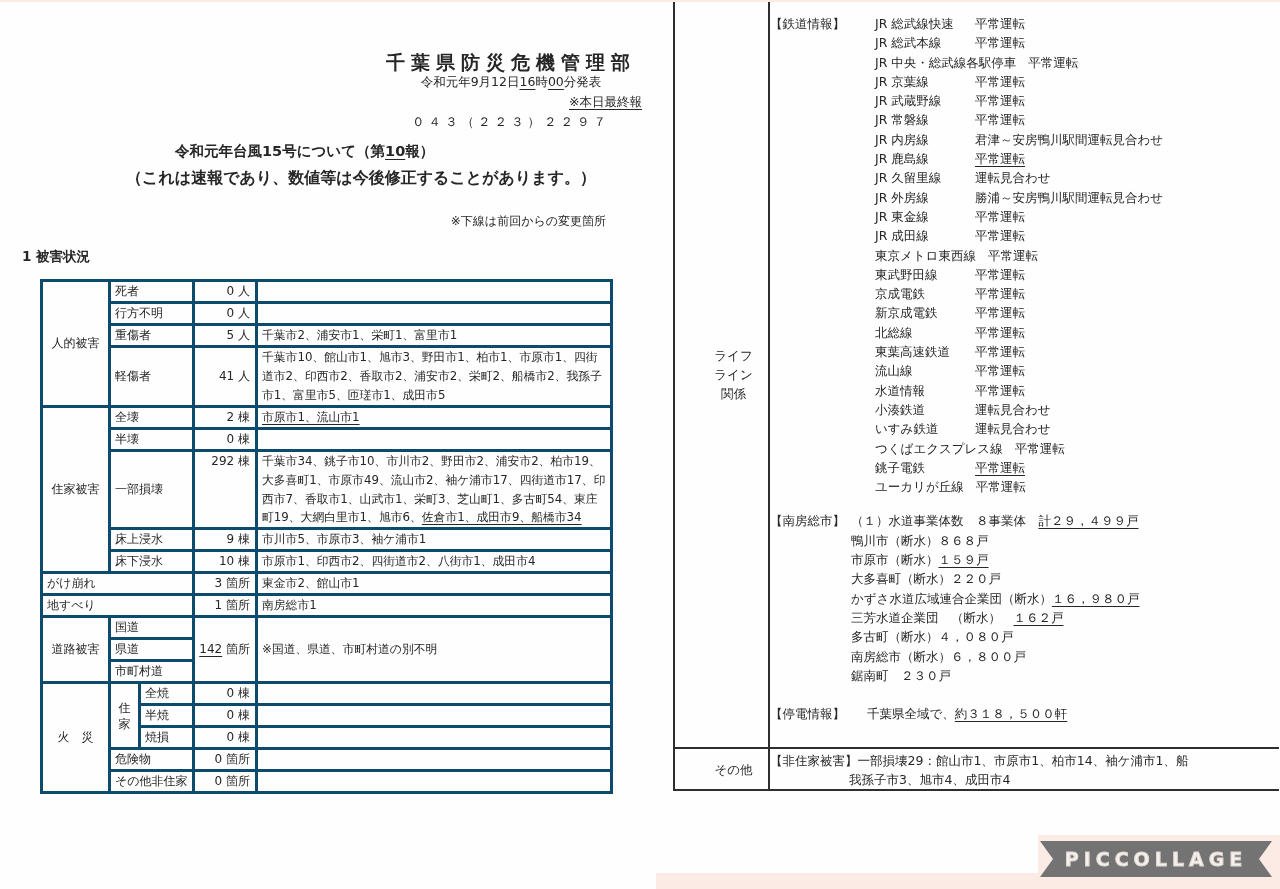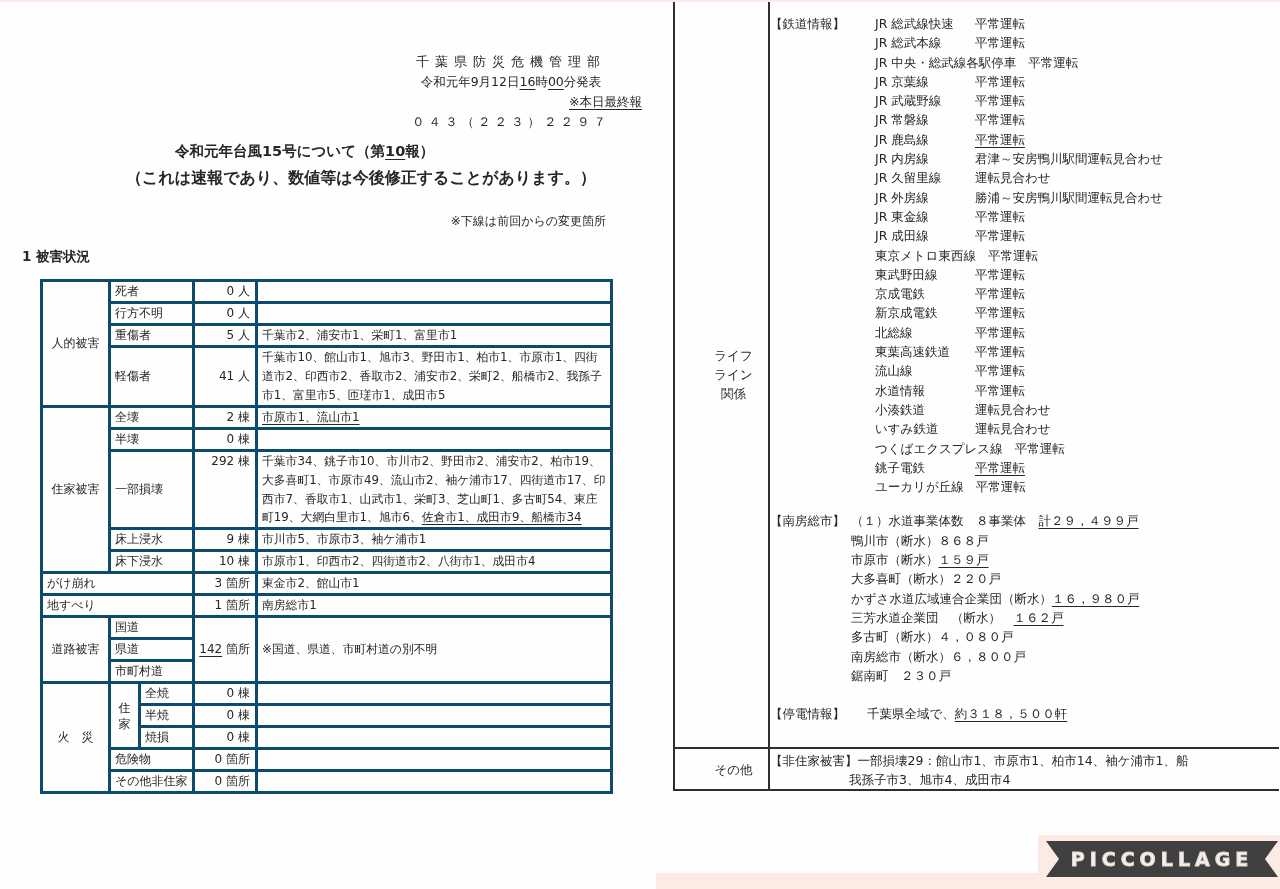--- a/index.html
+++ b/index.html
@@ -9,21 +9,21 @@
     font-family:"DejaVu Sans",sans-serif;
     color:#262626;
   }
   .page{position:absolute;background:#fefefe;}
   #left-page{left:0;top:2px;width:656px;height:887px;}
   #right-page{left:656px;top:2px;width:624px;height:871px;}
   .u{text-decoration:underline;text-underline-offset:3px;text-decoration-thickness:1px;}
 
   
   #doc-header{position:absolute;top:50px;right:14px;width:262px;font-size:12.5px;line-height:20px;}
-  .h-org{text-align:center;letter-spacing:6px;font-size:13px;white-space:nowrap;}
+  .h-org{text-align:center;letter-spacing:6px;font-size:19px;white-space:nowrap;font-weight:bold;}
   .h-date{text-align:center;white-space:nowrap;}
   .h-final{text-align:right;}
   .h-phone{text-align:center;letter-spacing:4px;white-space:nowrap;}
 
   #doc-title{position:absolute;left:175px;top:140px;font-size:14.5px;font-weight:bold;}
   #doc-subtitle{position:absolute;left:126px;top:166px;font-size:16px;font-weight:bold;}
   #change-note{position:absolute;right:50px;top:211px;font-size:12px;}
   #sec-damage{position:absolute;left:22px;top:246px;font-size:13.5px;font-weight:bold;}
 
   #damage-table{position:absolute;left:40px;top:277px;border-collapse:collapse;table-layout:fixed;
@@ -50,21 +50,21 @@
   #rail-block{padding-top:12px;gap:24px;}
   .rail-row{white-space:nowrap;}
   .rail-name{display:inline-block;box-sizing:border-box;min-width:100px;padding-right:12px;}
   #water-block{margin-top:15px;}
   #power-block{margin-top:19px;white-space:nowrap;gap:16px;}
   #other-content{font-size:12.5px;line-height:19px;padding-top:2px;white-space:nowrap;}
   #other-line2{margin-left:79px;}
 
   
   #corner-pink{position:absolute;right:0;bottom:0;width:242px;height:54px;background:#fcebe4;}
-  #watermark{position:absolute;right:2px;bottom:12px;width:232px;height:36px;background:#404040;
+  #watermark{position:absolute;right:8px;bottom:12px;width:232px;height:36px;background:#737373;
     clip-path:polygon(0 0,100% 0,calc(100% - 13px) 50%,100% 100%,0 100%,13px 50%);
     display:flex;align-items:center;justify-content:center;
     font-size:19px;font-weight:bold;letter-spacing:5px;
     color:#f6f0ed;-webkit-text-stroke:1px #ded4cf;}
 </style>
 </head>
 <body>
 
 <div class="page" id="left-page">
 
@@ -205,22 +205,22 @@
 
         <div class="blk" id="rail-block">
           <div class="blk-label">【鉄道情報】</div>
           <div id="rail-list">
               <div class="rail-row"><span class="rail-name">JR 総武線快速</span><span class="rail-status">平常運転</span></div>
               <div class="rail-row"><span class="rail-name">JR 総武本線</span><span class="rail-status">平常運転</span></div>
               <div class="rail-row"><span class="rail-name">JR 中央・総武線各駅停車</span><span class="rail-status">平常運転</span></div>
               <div class="rail-row"><span class="rail-name">JR 京葉線</span><span class="rail-status">平常運転</span></div>
               <div class="rail-row"><span class="rail-name">JR 武蔵野線</span><span class="rail-status">平常運転</span></div>
               <div class="rail-row"><span class="rail-name">JR 常磐線</span><span class="rail-status">平常運転</span></div>
+              <div class="rail-row"><span class="rail-name">JR 内房線</span><span class="rail-status">君津～安房鴨川駅間運転見合わせ</span></div>
               <div class="rail-row"><span class="rail-name">JR 鹿島線</span><span class="rail-status u">平常運転</span></div>
-              <div class="rail-row"><span class="rail-name">JR 内房線</span><span class="rail-status">君津～安房鴨川駅間運転見合わせ</span></div>
               <div class="rail-row"><span class="rail-name">JR 久留里線</span><span class="rail-status">運転見合わせ</span></div>
               <div class="rail-row"><span class="rail-name">JR 外房線</span><span class="rail-status">勝浦～安房鴨川駅間運転見合わせ</span></div>
               <div class="rail-row"><span class="rail-name">JR 東金線</span><span class="rail-status">平常運転</span></div>
               <div class="rail-row"><span class="rail-name">JR 成田線</span><span class="rail-status">平常運転</span></div>
               <div class="rail-row"><span class="rail-name">東京メトロ東西線</span><span class="rail-status">平常運転</span></div>
               <div class="rail-row"><span class="rail-name">東武野田線</span><span class="rail-status">平常運転</span></div>
               <div class="rail-row"><span class="rail-name">京成電鉄</span><span class="rail-status">平常運転</span></div>
               <div class="rail-row"><span class="rail-name">新京成電鉄</span><span class="rail-status">平常運転</span></div>
               <div class="rail-row"><span class="rail-name">北総線</span><span class="rail-status">平常運転</span></div>
               <div class="rail-row"><span class="rail-name">東葉高速鉄道</span><span class="rail-status">平常運転</span></div>

